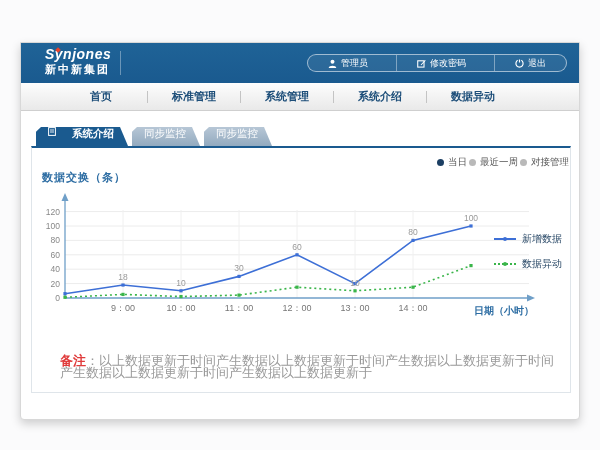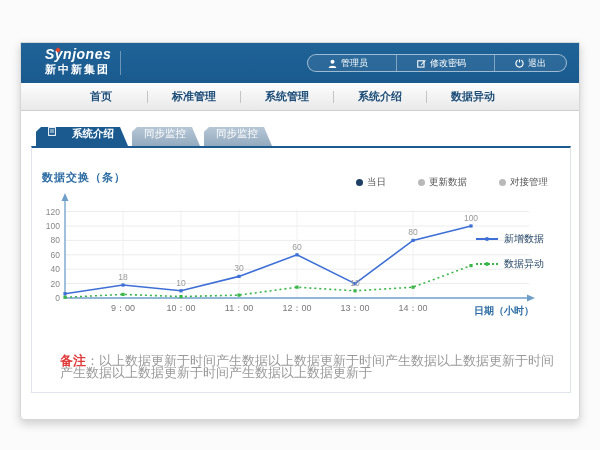--- a/index.html
+++ b/index.html
@@ -37,29 +37,29 @@
   .tab { position:relative; height:19px; padding:0 14px 0 12px; display:flex; gap:16px;
     font-size:10.5px; color:#fff; cursor:pointer;
     clip-path:polygon(0 100%, 0 25%, 5px 0, calc(100% - 8px) 0, 100% 100%);
     background:linear-gradient(#b7c7d6, var(--tab-inactive,#93aabf)); }
   .tab.active { background:var(--header-blue,#1a5a8f); font-weight:bold; }
   .tab.active .tab-label { font-weight:bold; }
 
   
   .panel { position:absolute; left:10px; top:103px; width:540px; height:247px; background:#fff;
     border:1px solid #dfe5ea; border-top:2px solid var(--header-blue,#1a5a8f); }
-  .radios { position:absolute; top:8px; right:22px; display:flex; gap:32px;margin-top:20px; }
+  .radios { position:absolute; top:8px; right:1px; display:flex; gap:2px; }
   .radio-item { display:flex; align-items:center; gap:4px; font-size:9.5px; color:#555; cursor:pointer; }
   .radio-dot { width:7px; height:7px; border-radius:50%; background:var(--radio-unselected,#b9b9b9); }
   .radio-item.selected .radio-dot { background:var(--radio-selected,#1c3f63); }
   .ylabel { position:absolute; left:10px; top:22px; font-size:11px; font-weight:bold;
     color:var(--label-blue,#2d6da3); letter-spacing:1px; }
   #chart-svg { position:absolute; left:0; top:38px; }
   #chart-svg text { font-family:"Liberation Sans","DejaVu Sans",sans-serif; }
-  .legend { position:absolute; left:444px; top:84px; display:flex; flex-direction:column; gap:11px; }
+  .legend { position:absolute; left:462px; top:84px; display:flex; flex-direction:column; gap:11px; }
   .legend-row { display:flex; align-items:center; gap:6px; cursor:pointer; }
   .legend-sample { position:relative; width:22px; height:0; border-top:2px solid #888; }
   .legend-sample i { position:absolute; left:9px; top:-3px; width:4px; height:4px; border-radius:50%; background:#888; }
   .legend-name { font-size:10px; color:#2b4a68; }
   .footnote { position:absolute; left:28px; top:207px; right:16px; font-size:13px; color:#999; line-height:12px; }
   .footnote b { color:var(--note-red,#e03c3c); font-weight:bold; }
 </style>
 </head>
 <body>
 
@@ -127,21 +127,21 @@
   </div>
 
   <div class="panel">
     <div class="radios">
       <div class="radio-item selected">
         <span class="radio-dot"></span>
         <span>当日</span>
       </div>
       <div class="radio-item">
         <span class="radio-dot"></span>
-        <span>更新数据</span>
+        <span>最近一周</span>
       </div>
       <div class="radio-item">
         <span class="radio-dot"></span>
         <span>对接管理</span>
       </div>
     </div>
 
     <div class="ylabel">数据交换（条）</div>
 
     <svg id="chart-svg" width="540" height="150">

